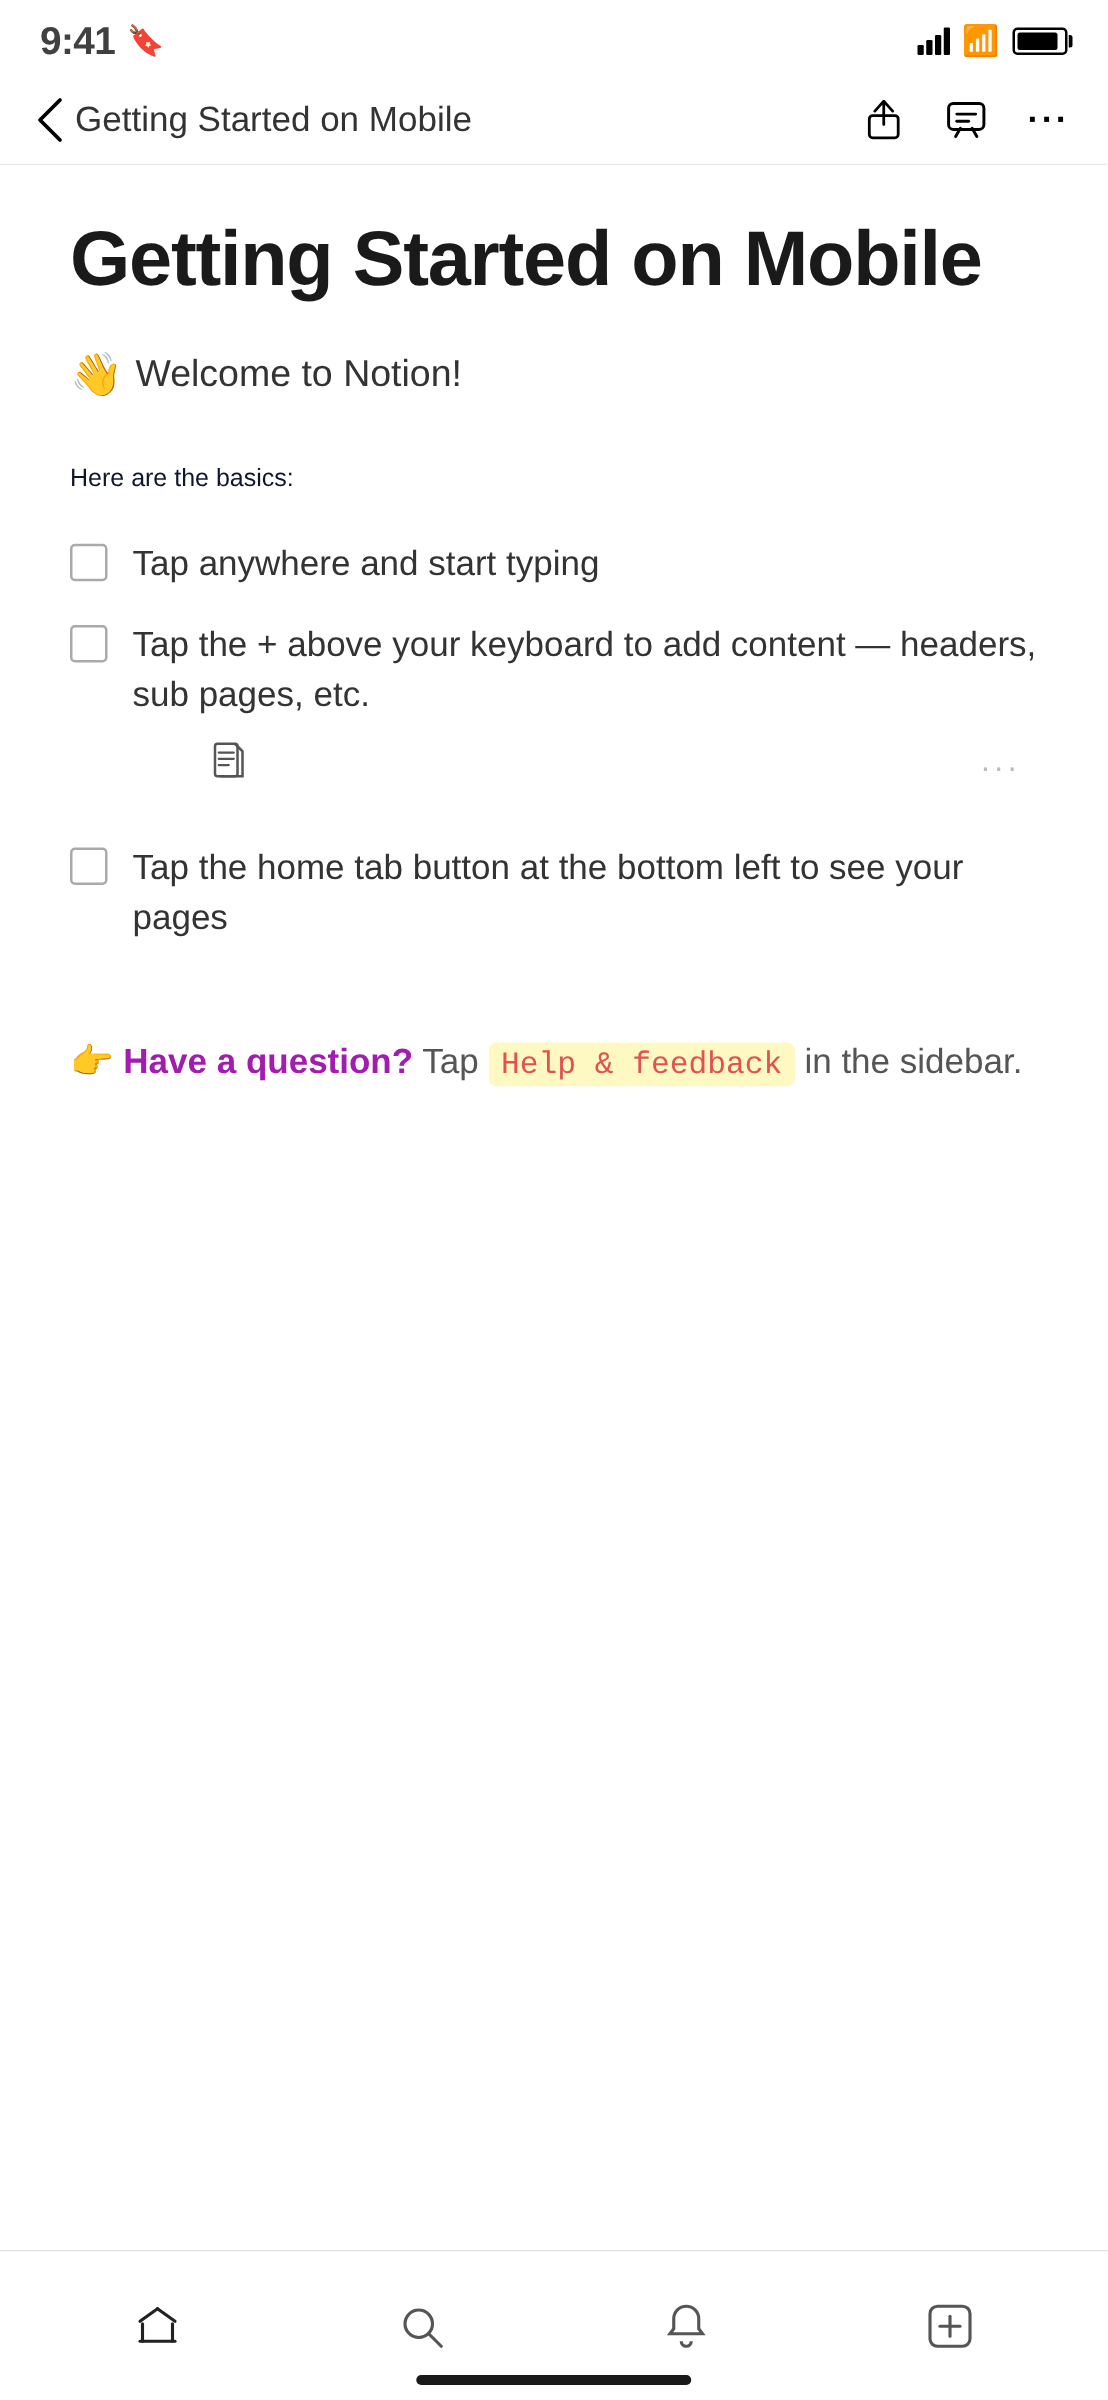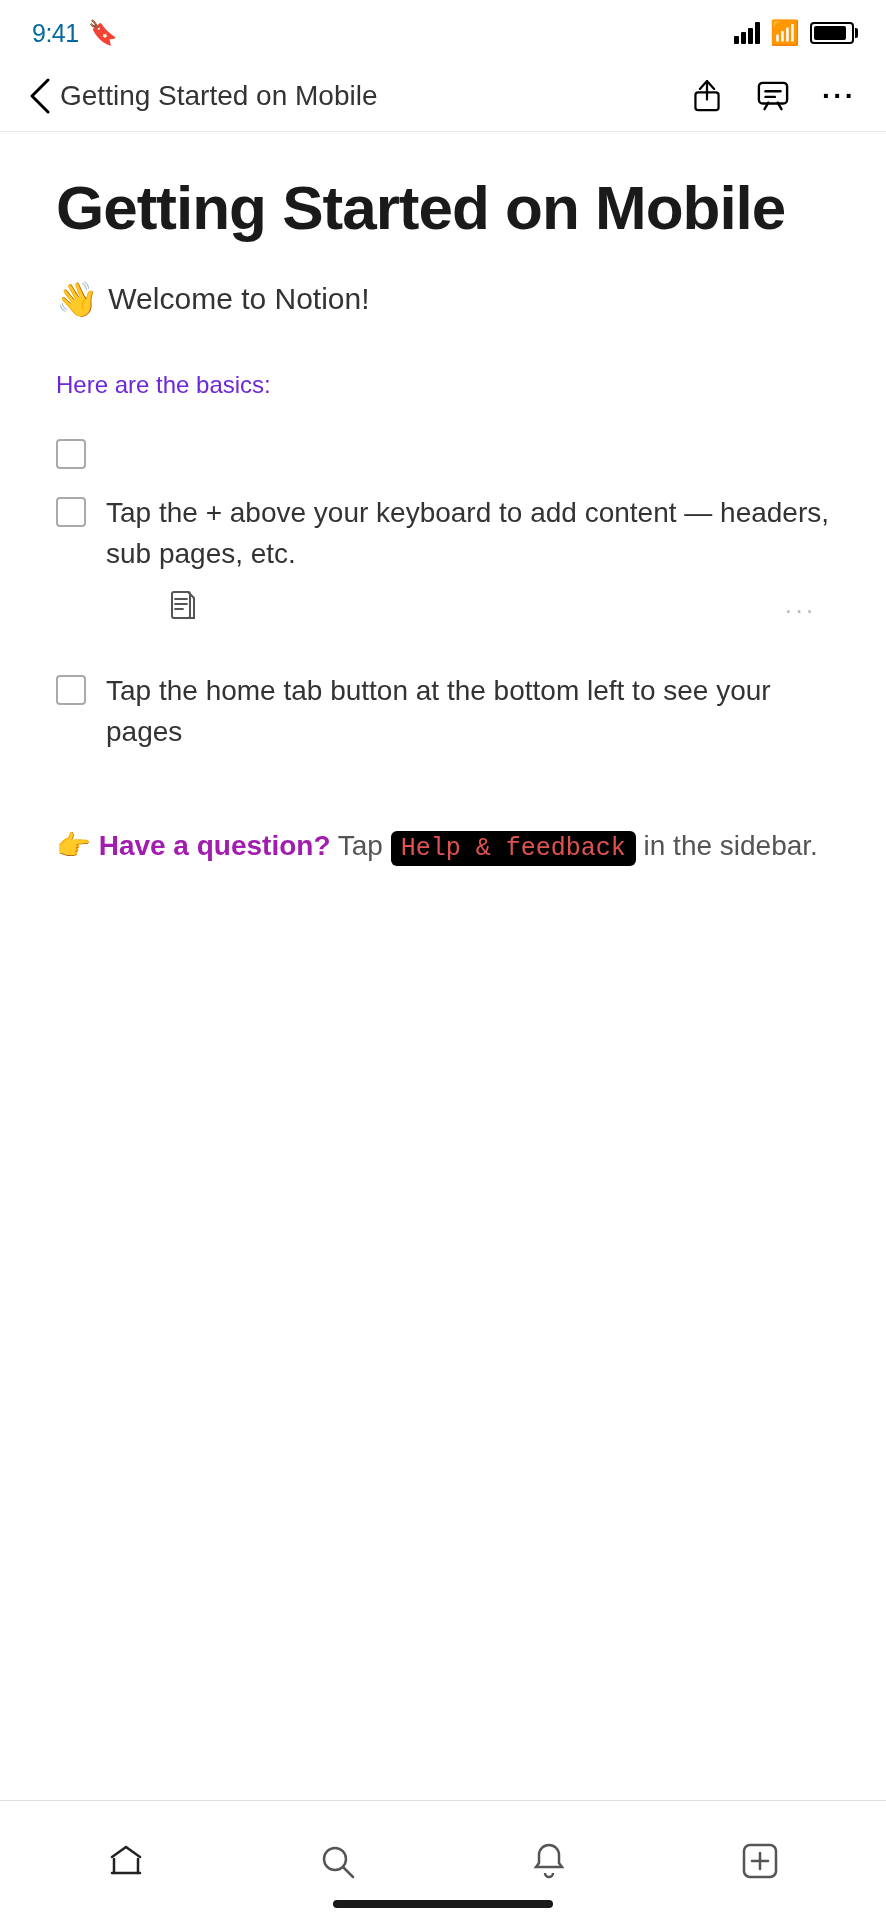--- a/index.html
+++ b/index.html
@@ -17,23 +17,23 @@
     
     .status-bar {
       display: flex;
       justify-content: space-between;
       align-items: center;
       padding: 14px 32px 8px 32px;
       height: 60px;
     }
 
     .status-time {
-      font-size: 25px;
-      font-weight: 400;
-      color: #0369a1;
+      font-size: 31px;
+      font-weight: 700;
+      color: #404040;
       letter-spacing: -0.5px;
     }
 
     .status-icons {
       display: flex;
       align-items: center;
       gap: 10px;
     }
 
     .signal-bars {
@@ -158,22 +158,22 @@
       display: flex;
       align-items: center;
       gap: 10px;
     }
 
     .welcome-emoji {
       font-size: 34px;
     }
 
     .basics-label {
-      font-size: 24px;
-      color: #6d28d9;
+      font-size: 20px;
+      color: #0f172a;
       margin-bottom: 24px;
     }
 
     
     .checklist {
       list-style: none;
       display: flex;
       flex-direction: column;
       gap: 0;
     }
@@ -245,21 +245,21 @@
       line-height: 1.6;
     }
 
     .bottom-note .bold-colored {
       font-weight: 700;
       color: #a21caf;
     }
 
     .help-badge {
       display: inline;
-      background: #000000;
+      background: #fef9c3;
       border-radius: 6px;
       padding: 3px 10px;
       font-family: 'Courier New', Courier, monospace;
       font-size: 25px;
       color: #e05252;
     }
 
     
     .tab-bar {
       position: fixed;
@@ -383,20 +383,21 @@
     <span class="welcome-emoji">👋</span>
     <span>Welcome to Notion!</span>
   </div>
 
   <p class="basics-label">Here are the basics:</p>
 
   <ul class="checklist">
 
     <li class="checklist-item">
       <div class="checkbox"></div>
+      <span class="checklist-text">Tap anywhere and start typing</span>
     </li>
 
     <li class="checklist-item">
       <div class="checkbox"></div>
       <div style="flex:1;">
         <span class="checklist-text">Tap the + above your keyboard to add content — headers, sub pages, etc.</span>
         
         <div class="sub-page-container">
           <div class="sub-page-left">
             <span class="page-doc-icon">

